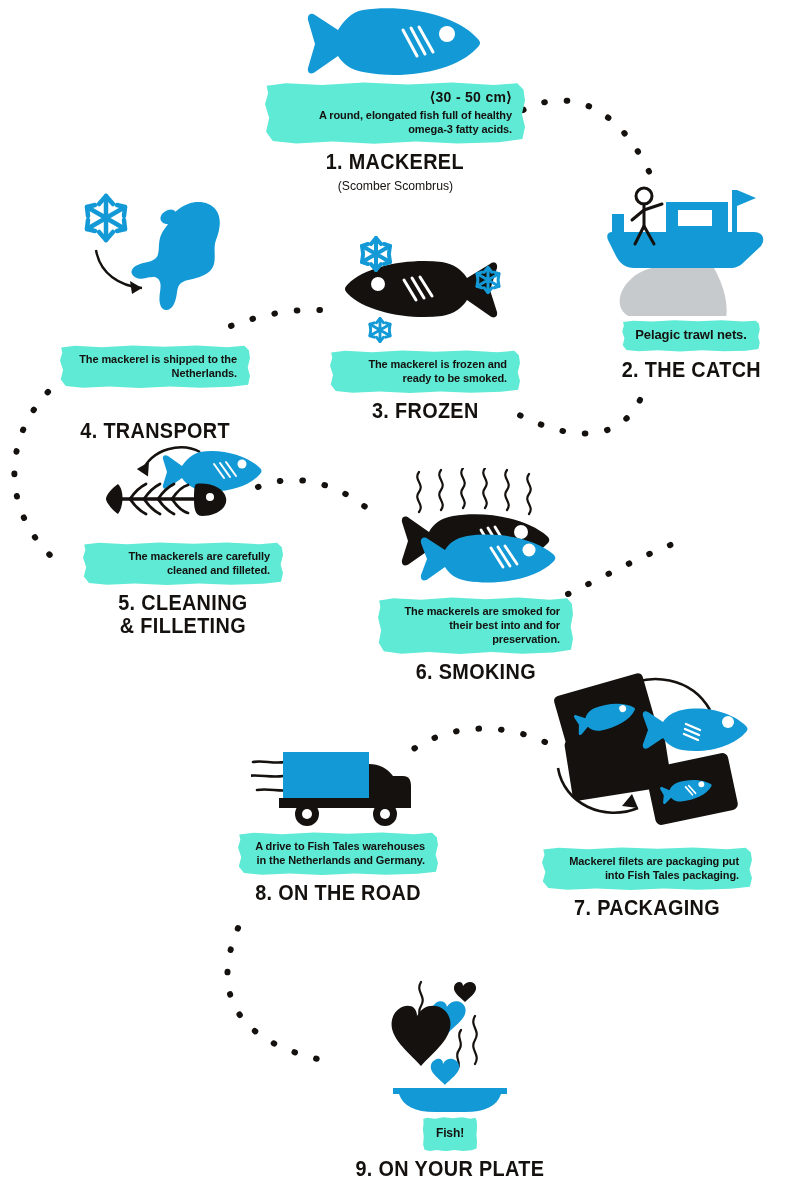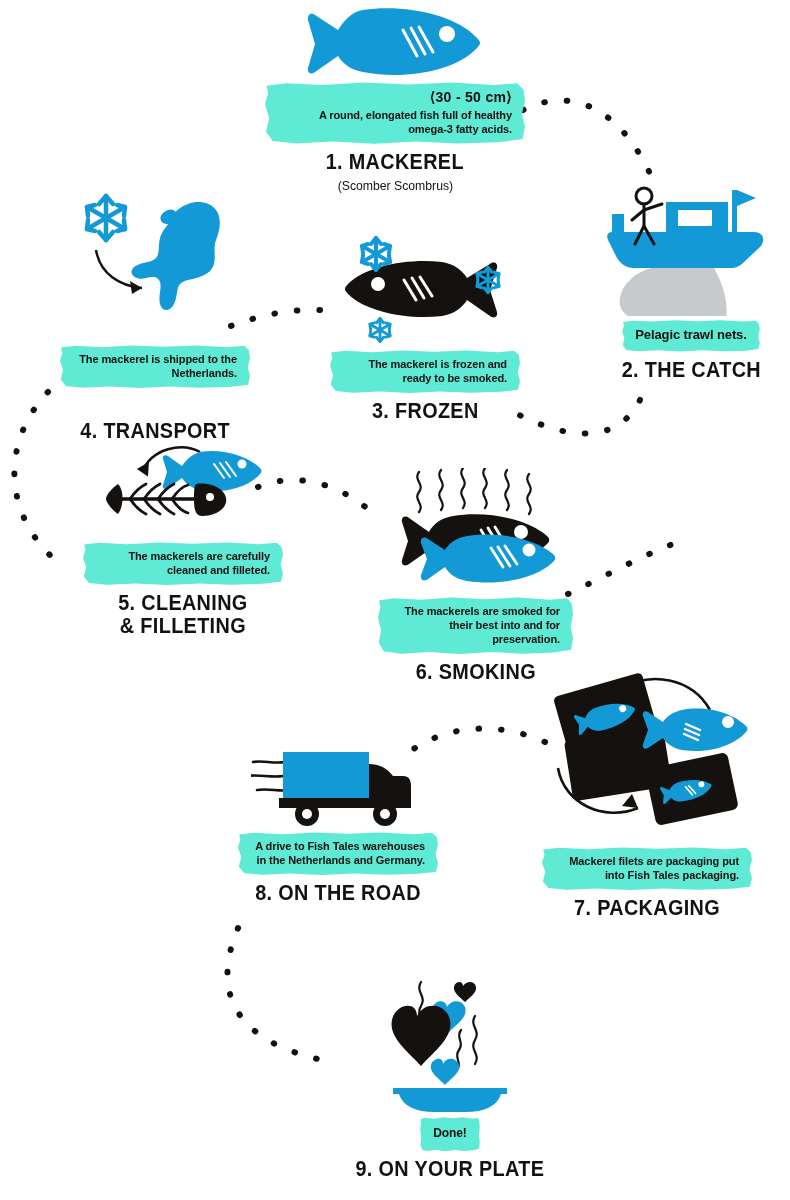--- a/index.html
+++ b/index.html
@@ -383,17 +383,17 @@
 
         <path fill="#139AD6" d="M92 36 C98 27 110 29 112 38 C114 49 100 57 94 64 C88 57 74 49 76 38 C78 29 90 27 92 36 Z" transform="scale(0.92) translate(8,6)"></path>
 
         <path fill="#14110f" d="M62 48 C70 32 92 36 95 52 C99 70 76 86 66 98 C56 86 33 70 37 52 C40 36 62 32 62 48 Z"></path>
 
         <path fill="#139AD6" d="M88 96 C92 88 102 90 104 97 C106 105 94 112 90 117 C86 112 74 105 76 97 C78 90 88 88 88 96 Z"></path>
 
         <path fill="#139AD6" d="M38 120 L152 120 L152 126 L146 126 C142 138 130 144 110 144 L80 144 C60 144 48 138 44 126 L38 126 Z"></path>
       </svg>
     </div>
-    <div class="callout">Done!</div>
+    <div class="callout">Fish!</div>
     <div class="step-title">9. ON YOUR PLATE</div>
   </div>
 
 </div>
 
 </body></html>

